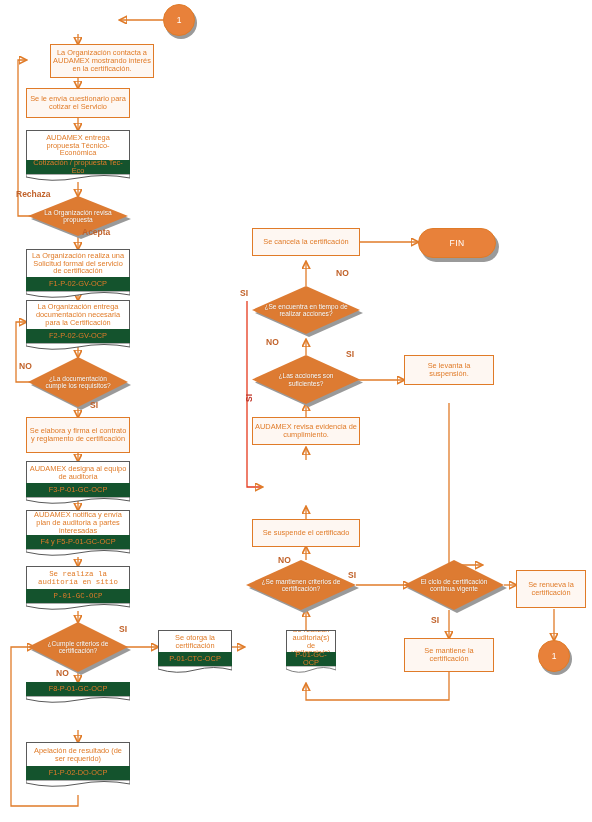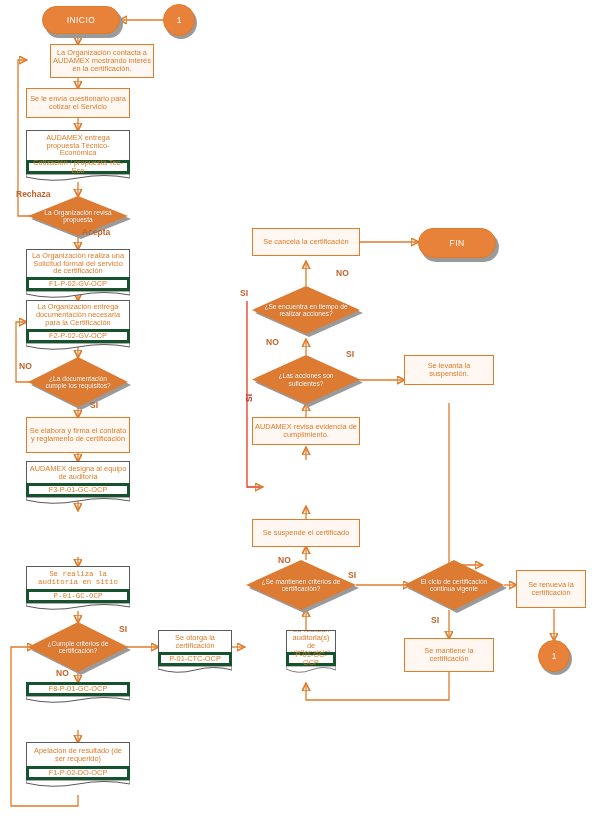--- a/index.html
+++ b/index.html
@@ -12,21 +12,21 @@
         justify-content:center;text-align:center;color:#E07B28;line-height:1.08;}
 
   
   .proc{background:#FEF7F2;border:1px solid #E07B28;font-size:7.4px;padding:1px 2px;}
 
   
   .doc{position:absolute;box-sizing:border-box;}
   .doc .body{box-sizing:border-box;width:100%;background:#FFFFFF;border:1px solid #5a5a5a;
              border-bottom:none;display:flex;align-items:center;justify-content:center;
              text-align:center;color:#E07B28;font-size:7.4px;line-height:1.08;overflow:hidden;padding:0 2px;}
-  .doc .code{box-sizing:border-box;width:100%;background:#FFFFFF;border:3px solid #14532d;
+  .doc .code{box-sizing:border-box;width:100%;background:#FFFFFF;border:7px solid #14532d;
              display:flex;align-items:center;justify-content:center;text-align:center;
              color:#E07B28;font-size:7.4px;line-height:1.08;}
   .doc .wave{width:100%;display:block;}
 
   
   .dec{position:absolute;}
   .dec .dshape{position:absolute;inset:0;background:#DD7B32;
      clip-path:polygon(50% 0%,100% 50%,50% 100%,0% 50%);}
   .dec .dshadow{position:absolute;inset:0;transform:translate(3px,3px);background:#9a9a9a;
      clip-path:polygon(50% 0%,100% 50%,50% 100%,0% 50%);}
@@ -139,25 +139,20 @@
 
     <path d="M504,585 L516,585" marker-end="url(#ah)"></path>
 
     <path d="M449,610 L449,638" marker-end="url(#ah)"></path>
 
     <path d="M554,609 L554,640" marker-end="url(#ah)"></path>
 
     <path d="M449,672 L449,700 L306,700 L306,684" marker-end="url(#ah)"></path>
   </svg>
 
-  <div class="term" style="left:42px;top:6px;width:78px;height:28px;">
-    <div class="tshadow"></div>
-    <div class="tshape"></div>
-    <div class="ttext">INICIO</div>
-  </div>
 
   <div class="conn" style="left:163px;top:4px;width:32px;height:32px;">
     <div class="cshadow"></div>
     <div class="cshape"></div>
     <div class="ctext">1</div>
   </div>
 
   <div class="term" style="left:418px;top:228px;width:78px;height:30px;">
     <div class="tshadow"></div>
     <div class="tshape"></div>
@@ -217,20 +212,27 @@
   <div class="node proc" style="left:26px;top:417px;width:104px;height:36px;">Se elabora y firma el contrato y reglamento de certificación</div>
 
   <div class="doc" style="left:26px;top:461px;width:104px;">
     <div class="body" style="height:22px;">AUDAMEX designa al equipo de auditoría</div>
     <div class="code" style="height:14px;">F3-P-01-GC-OCP</div>
     <svg class="wave" viewBox="0 0 104 8" preserveAspectRatio="none" style="height:8px">
       <path d="M0,0 L0,3 Q26,9 52,4 Q78,-1 104,4 L104,0 Z" fill="#ffffff" stroke="#5a5a5a" stroke-width="1"></path>
     </svg>
   </div>
 
+  <div class="doc" style="left:26px;top:510px;width:104px;">
+    <div class="body" style="height:25px;">AUDAMEX notifica y envía plan de auditoria a partes interesadas</div>
+    <div class="code" style="height:14px;">F4 y F5-P-01-GC-OCP</div>
+    <svg class="wave" viewBox="0 0 104 8" preserveAspectRatio="none" style="height:8px">
+      <path d="M0,0 L0,3 Q26,9 52,4 Q78,-1 104,4 L104,0 Z" fill="#ffffff" stroke="#5a5a5a" stroke-width="1"></path>
+    </svg>
+  </div>
 
   <div class="doc" style="left:26px;top:566px;width:104px;font-family:Liberation Mono, monospace;">
     <div class="body" style="height:23px;">Se realiza la auditoría en sitio</div>
     <div class="code" style="height:14px;">P-01-GC-OCP</div>
     <svg class="wave" viewBox="0 0 104 8" preserveAspectRatio="none" style="height:8px">
       <path d="M0,0 L0,3 Q26,9 52,4 Q78,-1 104,4 L104,0 Z" fill="#ffffff" stroke="#5a5a5a" stroke-width="1"></path>
     </svg>
   </div>
 
   <div class="dec" style="left:28px;top:622px;width:100px;height:50px;">

